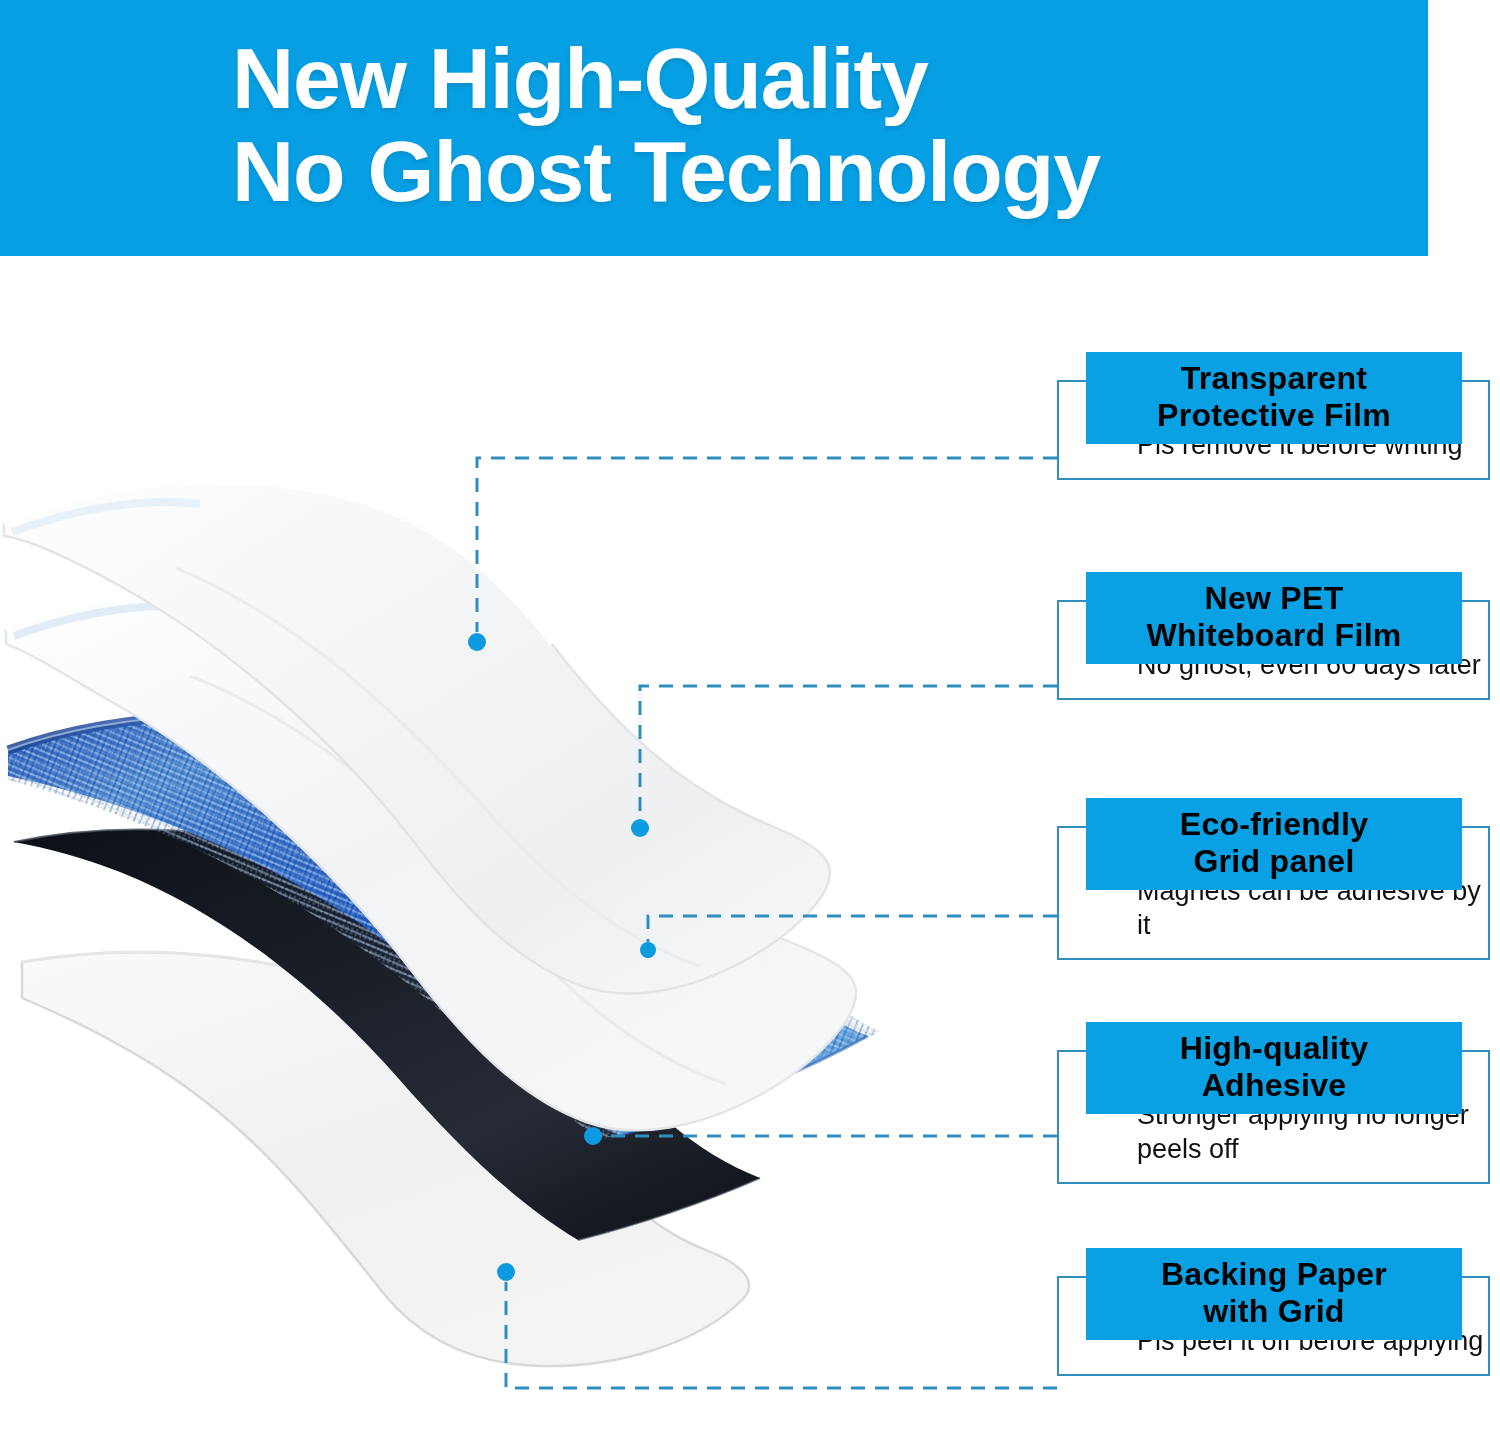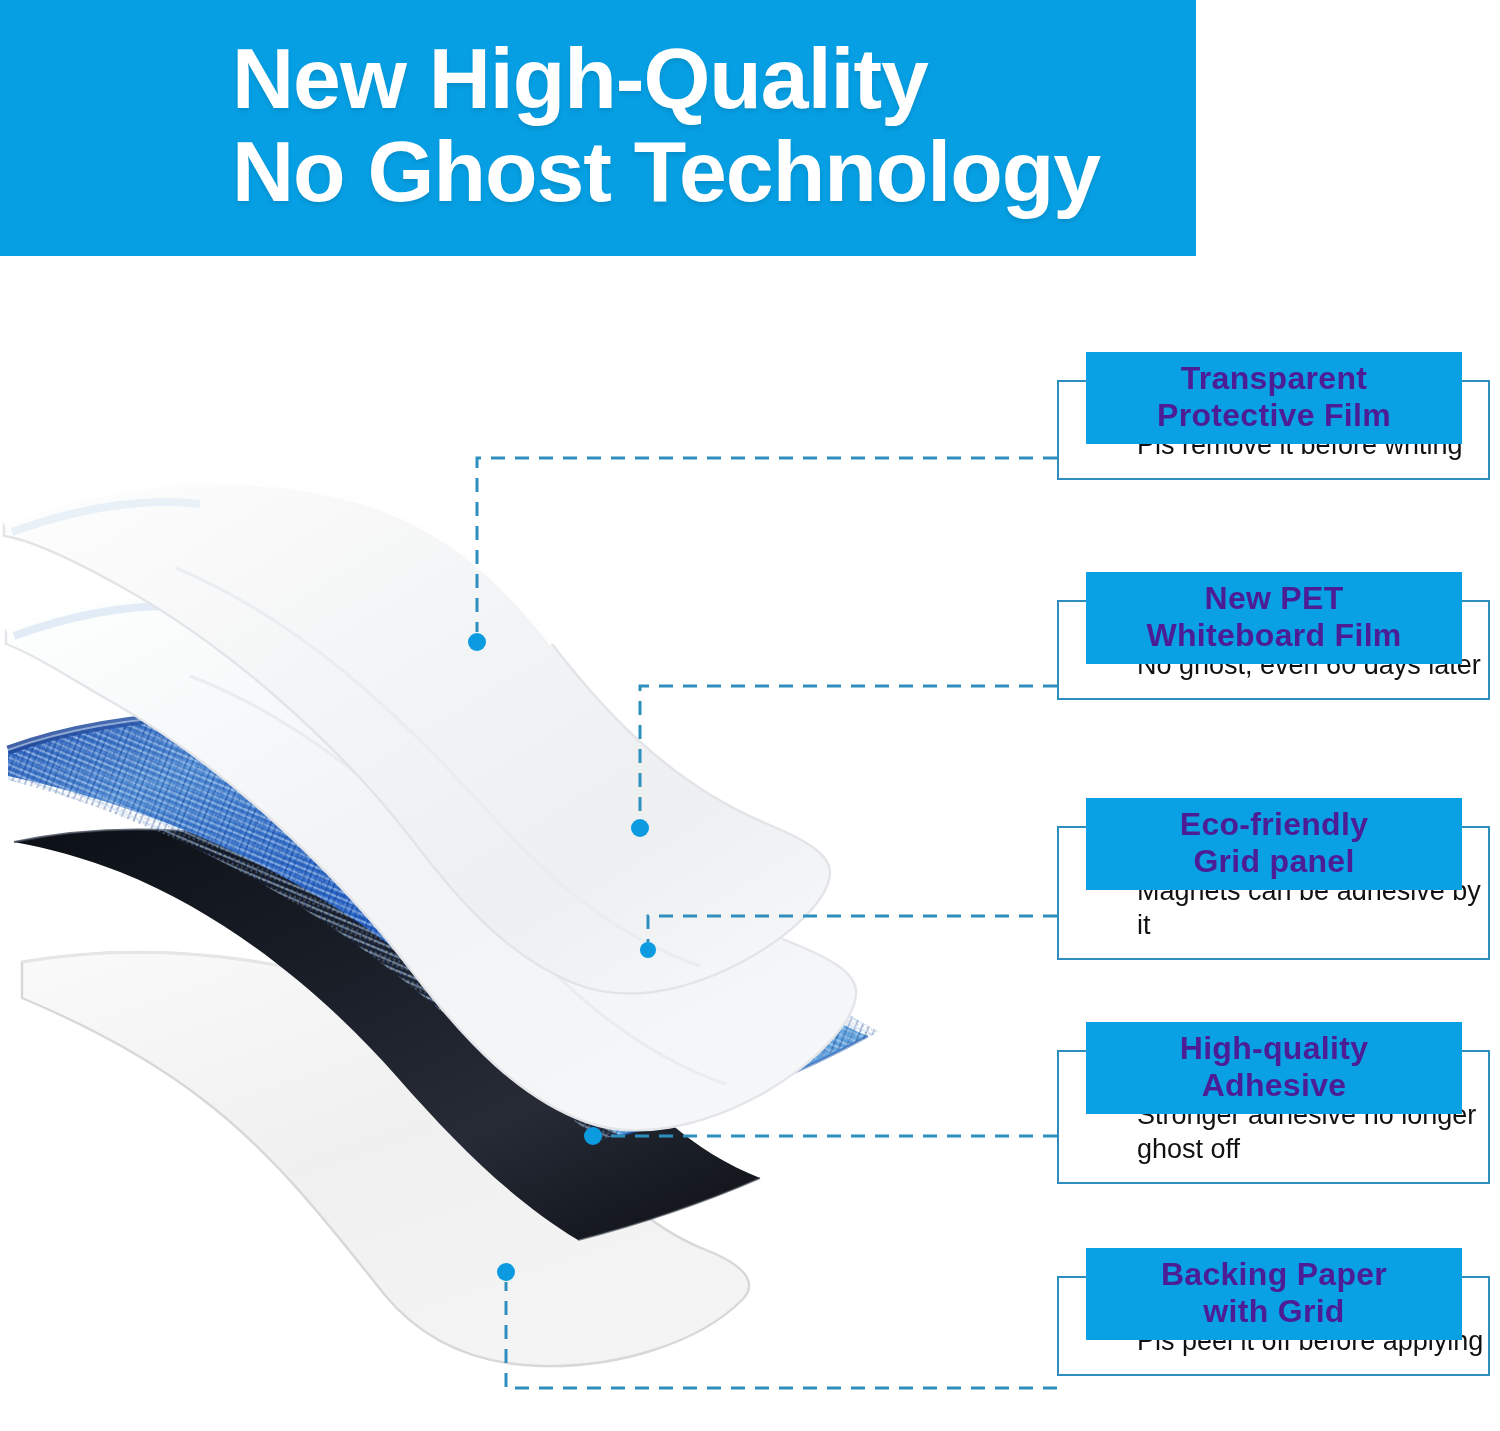--- a/index.html
+++ b/index.html
@@ -6,21 +6,21 @@
   html,body { width:1500px; height:1431px; }
   body {
     font-family:"Liberation Sans", sans-serif;
     background:#ffffff;
     position:relative;
     overflow:hidden;
   }
 
   
   #header-banner {
-    position:absolute; left:0; top:0; width:1196px; height:256px;
+    position:absolute; left:0; top:0; width:1428px; height:256px;
     background:#069FE3;
   }
   #header-title {
     position:absolute; left:232px; top:32px; width:1240px;
     color:#ffffff;
     font-size:86px;
     font-weight:bold;
     line-height:1.08;
     letter-spacing:-1px;
     white-space:pre-line;
@@ -59,21 +59,21 @@
     line-height:1.26;
     padding:46px 0 16px 78px;
     letter-spacing:0px;
   }
   .callout-head {
     position:absolute;
     left:46px;
     top:0;
     width:376px;
     background:#0AA0E4;
-    color:#4c1d95;
+    color:#000000;
     font-size:32px;
     font-weight:bold;
     line-height:1.16;
     text-align:center;
     padding:8px 4px 10px 4px;
     white-space:pre-line;
     letter-spacing:0.3px;
   }
 
   #callout-0 { left:1040px; top:352px; }
@@ -277,21 +277,21 @@
 <div class="callout" id="callout-2">
   <div class="callout-body">
     <div class="callout-desc">Magnets can be adhesive by it</div>
   </div>
   <div class="callout-head">Eco-friendly
 Grid panel</div>
 </div>
 
 <div class="callout" id="callout-3">
   <div class="callout-body">
-    <div class="callout-desc">Stronger adhesive no longer ghost off</div>
+    <div class="callout-desc">Stronger applying no longer peels off</div>
   </div>
   <div class="callout-head">High-quality
 Adhesive</div>
 </div>
 
 <div class="callout" id="callout-4">
   <div class="callout-body">
     <div class="callout-desc">Pls peel it off before applying</div>
   </div>
   <div class="callout-head">Backing Paper

